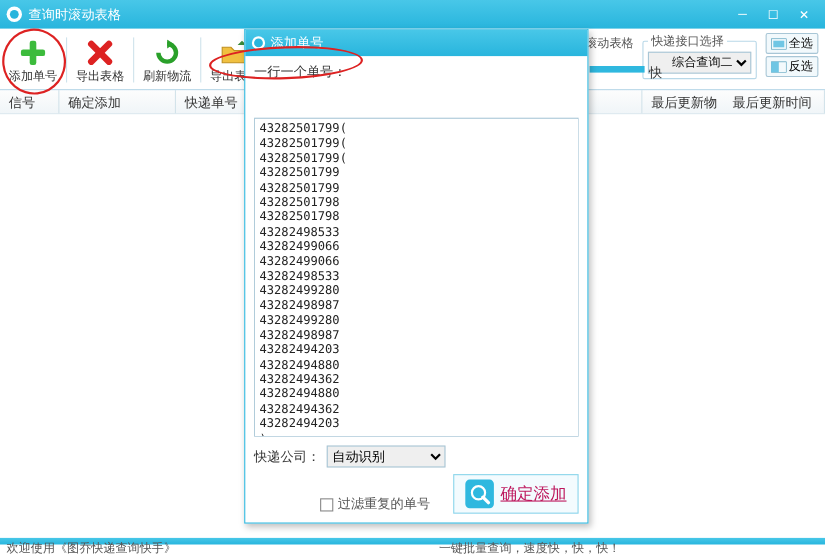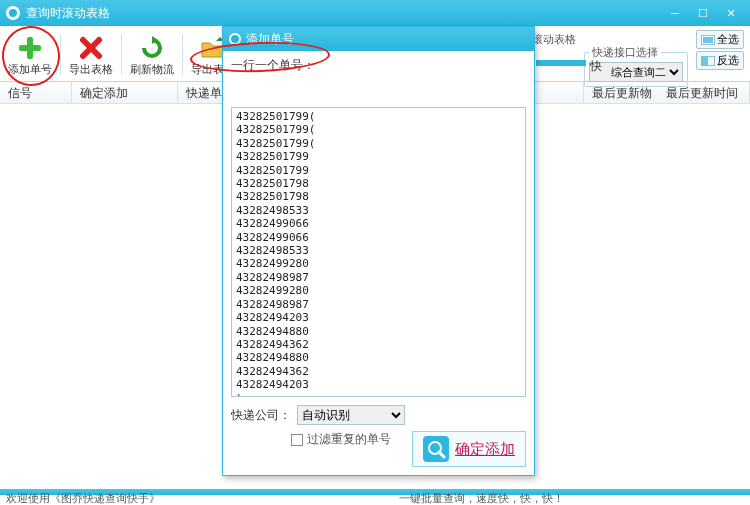--- a/index.html
+++ b/index.html
@@ -16,21 +16,21 @@
   
   .toolbar { height: 56px; border-bottom: 1px solid #b8d8e8; display: flex; padding: 2px 4px 0 4px; gap: 2px; position: relative; align-items: stretch; }
   .tbtn { width: 52px; display: flex; flex-direction: column; align-items: center; justify-content: center; font-size: 11px; color: #333; border: 1px solid transparent; border-radius: 3px; padding-top: 2px; cursor: pointer; }
   .tbtn .ico { width: 28px; height: 28px; display: flex; align-items: center; justify-content: center; }
   .sep { width: 1px; background: #cfe3ec; margin: 6px 2px; }
   
   
   .tb-right { position: absolute; top: 4px; right: 6px; display: flex; align-items: flex-start; gap: 8px; font-size: 11px; }
   .chk { display: flex; align-items: center; gap: 3px; height: 18px; color: #555; }
   .chkbox { width: 12px; height: 12px; border: 1px solid #888; background: #fff; display: inline-flex; align-items: center; justify-content: center; font-size: 9px; color: #333; }
-  .rb-group { border: 1px solid #b8d8e8; border-radius: 2px; padding: 2px 4px 4px 4px; width: 102px; margin-top: 15px; }
+  .rb-group { border: 1px solid #b8d8e8; border-radius: 2px; padding: 2px 4px 4px 4px; width: 102px; }
   .rb-group legend { font-size: 11px; padding: 0 3px; color: #555; }
   .rb-group select { width: 94px; font-size: 11px; height: 20px; border: 1px solid #a8c6d6; text-align: right; }
   .side-btns { display: flex; flex-direction: column; gap: 2px; }
   .mini { display: flex; align-items: center; gap: 2px; font-size: 11px; border: 1px solid #a8c6d6; border-radius: 2px; padding: 1px 4px; background: #f2f9fc; cursor: pointer; }
   .mini .ico2 { width: 14px; height: 10px; display: inline-block; }
   
   
   .colhdr { height: 22px; background: linear-gradient(#fdfdfd,#f0f5f8); border-bottom: 1px solid #d3e3ea; display: flex; font-size: 12px; color: #333; }
   .colhdr .cell { padding: 3px 8px; border-right: 1px solid #d3e3ea; white-space: nowrap; }
   
@@ -46,21 +46,21 @@
   .dialog { position: absolute; top: 26px; left: 222px; width: 313px; height: 450px; background: #fff; border: 1px solid #2fb8df; box-shadow: 2px 3px 6px rgba(0,0,0,0.25); display: flex; flex-direction: column; }
   .dlg-title { height: 24px; background: linear-gradient(#48c7e8,#28b5dd); display: flex; align-items: center; padding: 0 6px; color: #fff; font-size: 12px; }
   .dlg-title .app-icon { width: 12px; height: 12px; background: #fff; border-radius: 50%; margin-right: 5px; position: relative; }
   .dlg-title .app-icon::after { content: ""; position: absolute; inset: 2px; background: #28b5dd; border-radius: 50%; }
   .dlg-body { padding: 6px 8px 2px 8px; flex: 1; display: flex; flex-direction: column; gap: 29px; }
   .dlg-label { font-size: 12px; color: #333; margin-bottom: 4px; }
   .dlg-text { flex: 1; width: 100%; border: 1px solid #a9c7d7; font-size: 11px; font-family: "SimSun", monospace; line-height: 1.22; padding: 2px 4px; resize: none; overflow: auto; white-space: pre; color: #222; }
   .dlg-bottom { padding: 6px 8px 8px 8px; }
   .dlg-row { display: flex; align-items: center; font-size: 12px; color: #333; gap: 6px; }
   .dlg-row select { height: 20px; width: 108px; font-size: 12px; border: 1px solid #a8c6d6; }
-  .dlg-row2 { display: flex; align-items: flex-start; justify-content: space-between; margin-top: 6px; }
+  .dlg-row2 { display: flex; align-items: flex-end; justify-content: space-between; margin-top: 6px; }
   .dlg-row2 .left { display: flex; align-items: center; gap: 4px; font-size: 12px; color: #555; margin-left: 60px; }
   .confirm-btn { display: flex; align-items: center; gap: 6px; border: 1px solid #8cd5eb; background: #f3fbfe; padding: 4px 10px; cursor: pointer; }
   .confirm-btn .cicon { width: 26px; height: 26px; background: #2fb8df; border-radius: 4px; display: flex; align-items: center; justify-content: center; color: #fff; font-size: 12px; font-weight: bold; }
   .confirm-btn span.lbl { font-size: 15px; color: #be185d; text-decoration: underline; }
   
   
   .redcircle { position: absolute; border: 2px solid #d22; border-radius: 50%; pointer-events: none; }
   .rc1 { top: 26px; left: 2px; width: 58px; height: 60px; transform: rotate(-6deg); }
   .rc2 { top: 42px; left: 190px; width: 140px; height: 30px; transform: rotate(-2deg); }
   
@@ -156,21 +156,21 @@
         <span>反选</span>
       </div>
     </div>
   </div>
 </div>
 
 <div class="speedbar"></div>
 <div class="speedlbl">快</div>
 
 <div class="colhdr">
-  <div class="cell" style="width:72px">信号</div>
+  <div class="cell" style="width:54px">信号</div>
   <div class="cell" style="width:106px">确定添加</div>
   <div class="cell" style="width:68px">快递单号</div>
   <div class="cell" style="flex:1"></div>
   <div class="cell" style="width:74px;border-right:none">最后更新物</div>
   <div class="cell" style="width:92px">最后更新时间</div>
 </div>
 
 <div class="mainarea"></div>
 
 <div class="statusbar"></div>

